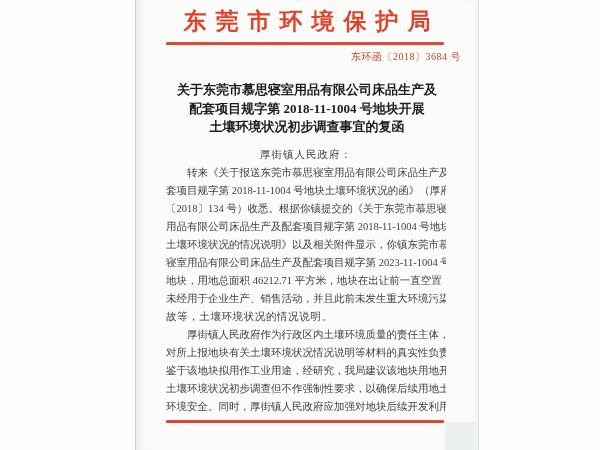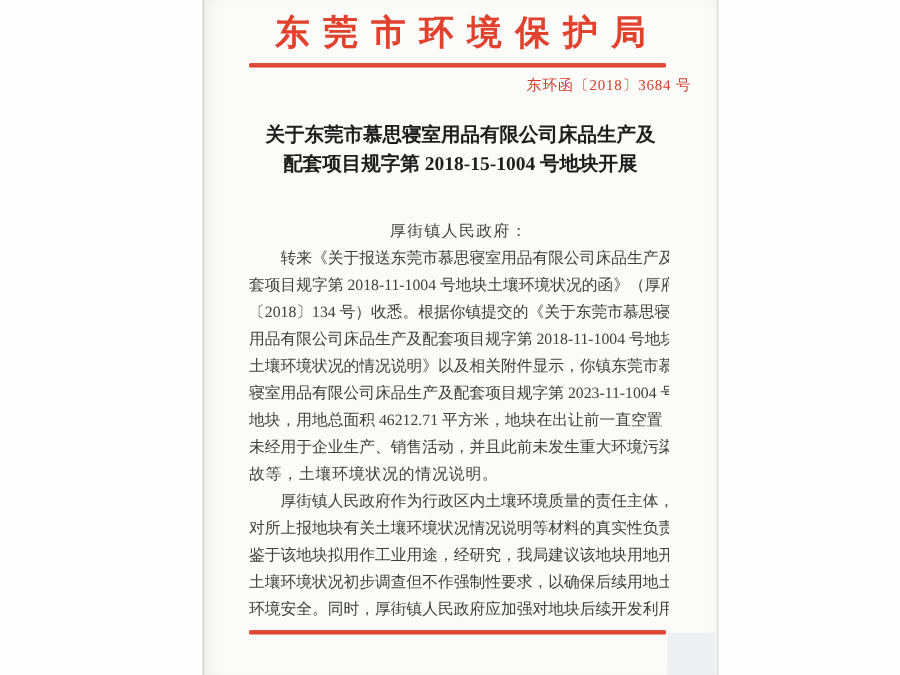--- a/index.html
+++ b/index.html
@@ -96,21 +96,22 @@
   <div id="page">
 
     <div class="agency">东莞市环境保护局</div>
 
     <div class="header-rule"></div>
 
     <div class="doc-number">东环函〔2018〕3684 号</div>
 
     <div class="doc-title" id="doc-title">
         <div class="t-line">关于东莞市慕思寝室用品有限公司床品生产及</div>
-        <div class="t-line">配套项目规字第 2018-15-1004 号地块开展</div>
+        <div class="t-line">配套项目规字第 2018-11-1004 号地块开展</div>
+        <div class="t-line">土壤环境状况初步调查事宜的复函</div>
       </div>
 
     <div class="body-block">
       <div class="salutation">厚街镇人民政府：</div>
       <div id="body-lines">
           <div class="line indent">转来《关于报送东莞市慕思寝室用品有限公司床品生产及配</div>
           <div class="line">套项目规字第 2018-11-1004 号地块土壤环境状况的函》（厚府函</div>
           <div class="line">〔2018〕134 号）收悉。根据你镇提交的《关于东莞市慕思寝室</div>
           <div class="line">用品有限公司床品生产及配套项目规字第 2018-11-1004 号地块</div>
           <div class="line">土壤环境状况的情况说明》以及相关附件显示，你镇东莞市慕思</div>

